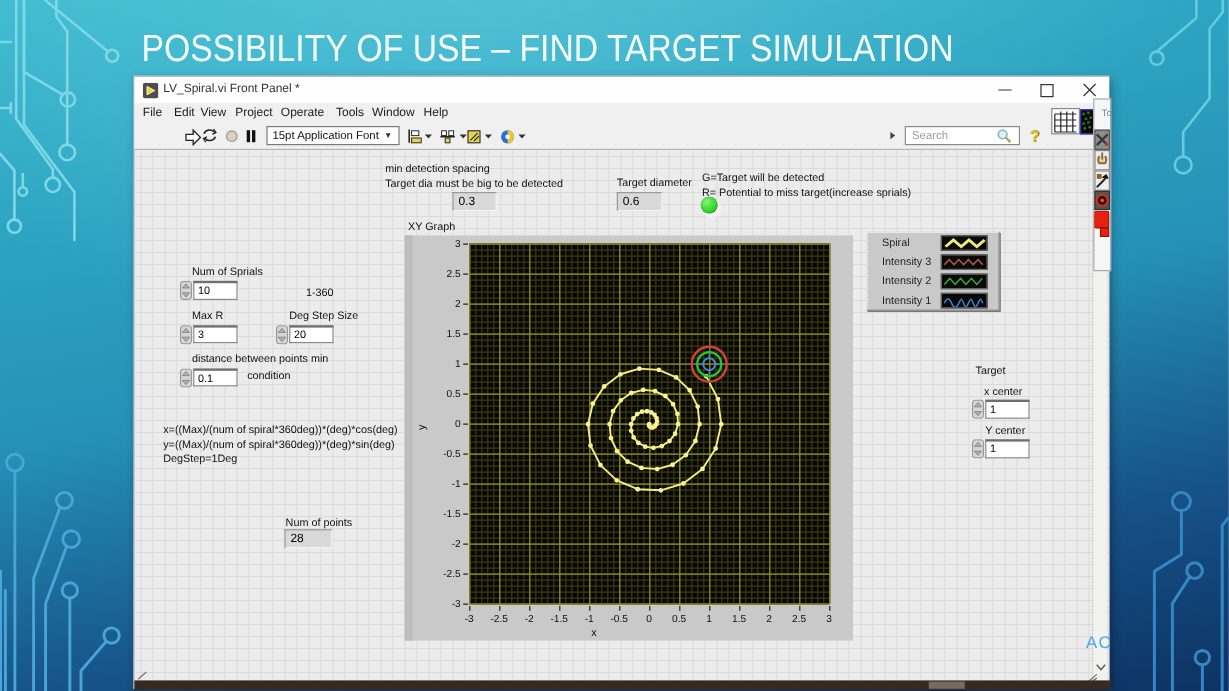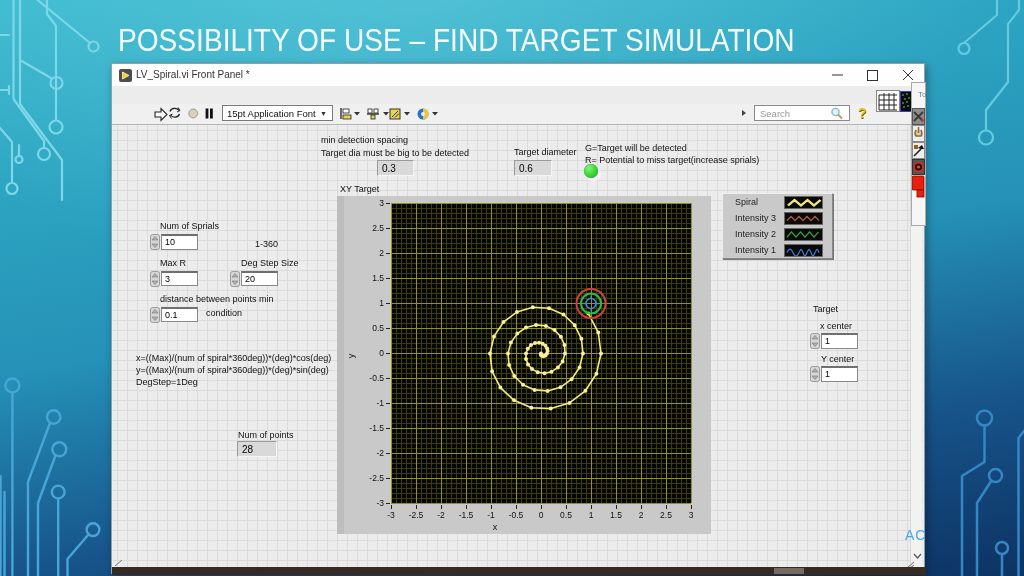--- a/index.html
+++ b/index.html
@@ -81,20 +81,30 @@
  <svg class="abs" style="left:7px;top:5px;" width="13" height="13">
       <rect x="0" y="0" width="13" height="13" rx="2" fill="#4d4d4d"></rect>
       <path d="M3.5,3 L10,6.5 L3.5,10 Z" fill="#f5d416" stroke="#fff" stroke-width="0.7"></path>
     </svg>
  <div id="ttxt">LV_Spiral.vi Front Panel *</div>
  <svg class="abs" style="left:718px;top:0px;" width="96" height="22" fill="none" stroke="#333" stroke-width="1">
   <path d="M2,11 H13"></path>
   <rect x="37.5" y="6.5" width="10" height="10"></rect>
   <path d="M73,6 L83,16 M83,6 L73,16"></path>
  </svg>
+ <div id="menub">
+  <span style="left:7px;">File</span>
+      <span style="left:33px;">Edit</span>
+      <span style="left:55px;">View</span>
+  <span style="left:84px;">Project</span>
+      <span style="left:122px;">Operate</span>
+      <span style="left:168px;">Tools</span>
+  <span style="left:198px;">Window</span>
+      <span style="left:241px;">Help</span>
+ </div>
  <div id="toolb"></div>
  <svg class="abs" style="left:40px;top:42px;" width="70" height="17">
   <path d="M1,6 h6 v-3.5 l6,6 l-6,6 v-3.5 h-6 Z" fill="#fdfdfd" stroke="#222" stroke-width="1.1" transform="translate(2,0)"></path>
   <g transform="translate(15,0)" stroke="#222" stroke-width="1.3" fill="none">
    <path d="M3,5.5 a5,4.5 0 0 1 9,-1"></path>
         <path d="M12.5,8 a5,4.5 0 0 1 -9,1"></path>
    <path d="M11,1.5 l2,3 l-3,1.5" stroke-width="1"></path>
         <path d="M4.5,12.5 l-2,-3 l3,-1.5" stroke-width="1"></path>
   </g>
   <circle cx="41.2" cy="7.5" r="4.4" fill="#ddd0b8" stroke="#9a9a9a" stroke-width="1"></circle>
@@ -182,21 +192,21 @@
   <div class="lb" style="left:23px;top:227px;line-height:12px;">x=((Max)/(num of spiral*360deg))*(deg)*cos(deg)<br>y=((Max)/(num of spiral*360deg))*(deg)*sin(deg)<br>DegStep=1Deg</div>
   <div class="lb" style="left:125px;top:305px;">Num of points</div>
   <div class="ind" style="left:124px;top:316px;width:40px;height:16px;">28</div>
   <div class="lb" style="left:208px;top:9px;line-height:12.5px;">min detection spacing<br>Target dia must be big to be detected</div>
   <div class="ind" style="left:264px;top:35px;width:37px;height:16px;">0.3</div>
   <div class="lb" style="left:401px;top:22px;">Target diameter</div>
   <div class="ind" style="left:401px;top:35px;width:38px;height:16px;">0.6</div>
   <div class="lb" style="left:472px;top:18px;text-align:right;">G=Target will be detected</div>
   <div class="lb" style="left:472px;top:30px;">R= Potential to miss target(increase sprials)</div>
   <div class="abs" style="left:471px;top:39px;width:14px;height:14px;border-radius:50%;background:radial-gradient(circle at 35% 30%, #8af27a 0%, #42dd38 45%, #2bbf24 80%, #1e9a1a 100%);box-shadow:2px 3px 3px rgba(255,255,255,0.9), inset 0 0 1px #1a7a18;"></div>
-  <div class="lb" style="left:227px;top:59px;">XY Target</div>
+  <div class="lb" style="left:227px;top:59px;">XY Graph</div>
   <svg id="graph" class="abs" style="left:224px;top:71px;" width="374" height="338">
         <rect width="374" height="338" fill="#c9c9c9"></rect>
         <rect width="7" height="338" fill="#bdbdbd"></rect>
         <rect x="54" y="7" width="300" height="300" fill="#060606"></rect>
         <path d="M54.5 7V307M59.5 7V307M64.5 7V307M69.5 7V307M74.5 7V307M79.5 7V307M84.5 7V307M89.5 7V307M94.5 7V307M99.5 7V307M104.5 7V307M109.5 7V307M114.5 7V307M119.5 7V307M124.5 7V307M129.5 7V307M134.5 7V307M139.5 7V307M144.5 7V307M149.5 7V307M154.5 7V307M159.5 7V307M164.5 7V307M169.5 7V307M174.5 7V307M179.5 7V307M184.5 7V307M189.5 7V307M194.5 7V307M199.5 7V307M204.5 7V307M209.5 7V307M214.5 7V307M219.5 7V307M224.5 7V307M229.5 7V307M234.5 7V307M239.5 7V307M244.5 7V307M249.5 7V307M254.5 7V307M259.5 7V307M264.5 7V307M269.5 7V307M274.5 7V307M279.5 7V307M284.5 7V307M289.5 7V307M294.5 7V307M299.5 7V307M304.5 7V307M309.5 7V307M314.5 7V307M319.5 7V307M324.5 7V307M329.5 7V307M334.5 7V307M339.5 7V307M344.5 7V307M349.5 7V307M354.5 7V307M54 7.5H354M54 12.5H354M54 17.5H354M54 22.5H354M54 27.5H354M54 32.5H354M54 37.5H354M54 42.5H354M54 47.5H354M54 52.5H354M54 57.5H354M54 62.5H354M54 67.5H354M54 72.5H354M54 77.5H354M54 82.5H354M54 87.5H354M54 92.5H354M54 97.5H354M54 102.5H354M54 107.5H354M54 112.5H354M54 117.5H354M54 122.5H354M54 127.5H354M54 132.5H354M54 137.5H354M54 142.5H354M54 147.5H354M54 152.5H354M54 157.5H354M54 162.5H354M54 167.5H354M54 172.5H354M54 177.5H354M54 182.5H354M54 187.5H354M54 192.5H354M54 197.5H354M54 202.5H354M54 207.5H354M54 212.5H354M54 217.5H354M54 222.5H354M54 227.5H354M54 232.5H354M54 237.5H354M54 242.5H354M54 247.5H354M54 252.5H354M54 257.5H354M54 262.5H354M54 267.5H354M54 272.5H354M54 277.5H354M54 282.5H354M54 287.5H354M54 292.5H354M54 297.5H354M54 302.5H354M54 307.5H354" stroke="#3c3c0c" stroke-width="1"></path>
         <path d="M54.5 7V307M79.5 7V307M104.5 7V307M129.5 7V307M154.5 7V307M179.5 7V307M204.5 7V307M229.5 7V307M254.5 7V307M279.5 7V307M304.5 7V307M329.5 7V307M354.5 7V307M54 7.5H354M54 32.5H354M54 57.5H354M54 82.5H354M54 107.5H354M54 132.5H354M54 157.5H354M54 182.5H354M54 207.5H354M54 232.5H354M54 257.5H354M54 282.5H354M54 307.5H354" stroke="#93931a" stroke-width="1"></path>
         <path d="M49 7.5H53M49 32.5H53M49 57.5H53M49 82.5H53M49 107.5H53M49 132.5H53M49 157.5H53M49 182.5H53M49 207.5H53M49 232.5H53M49 257.5H53M49 282.5H53M49 307.5H53M54.5 309V313M79.5 309V313M104.5 309V313M129.5 309V313M154.5 309V313M179.5 309V313M204.5 309V313M229.5 309V313M254.5 309V313M279.5 309V313M304.5 309V313M329.5 309V313M354.5 309V313" stroke="#222" stroke-width="1"></path>
         <text x="47" y="10" font-size="8.5" fill="#111" text-anchor="end">3</text>
         <text x="47" y="35" font-size="8.5" fill="#111" text-anchor="end">2.5</text>
         <text x="47" y="60" font-size="8.5" fill="#111" text-anchor="end">2</text>

